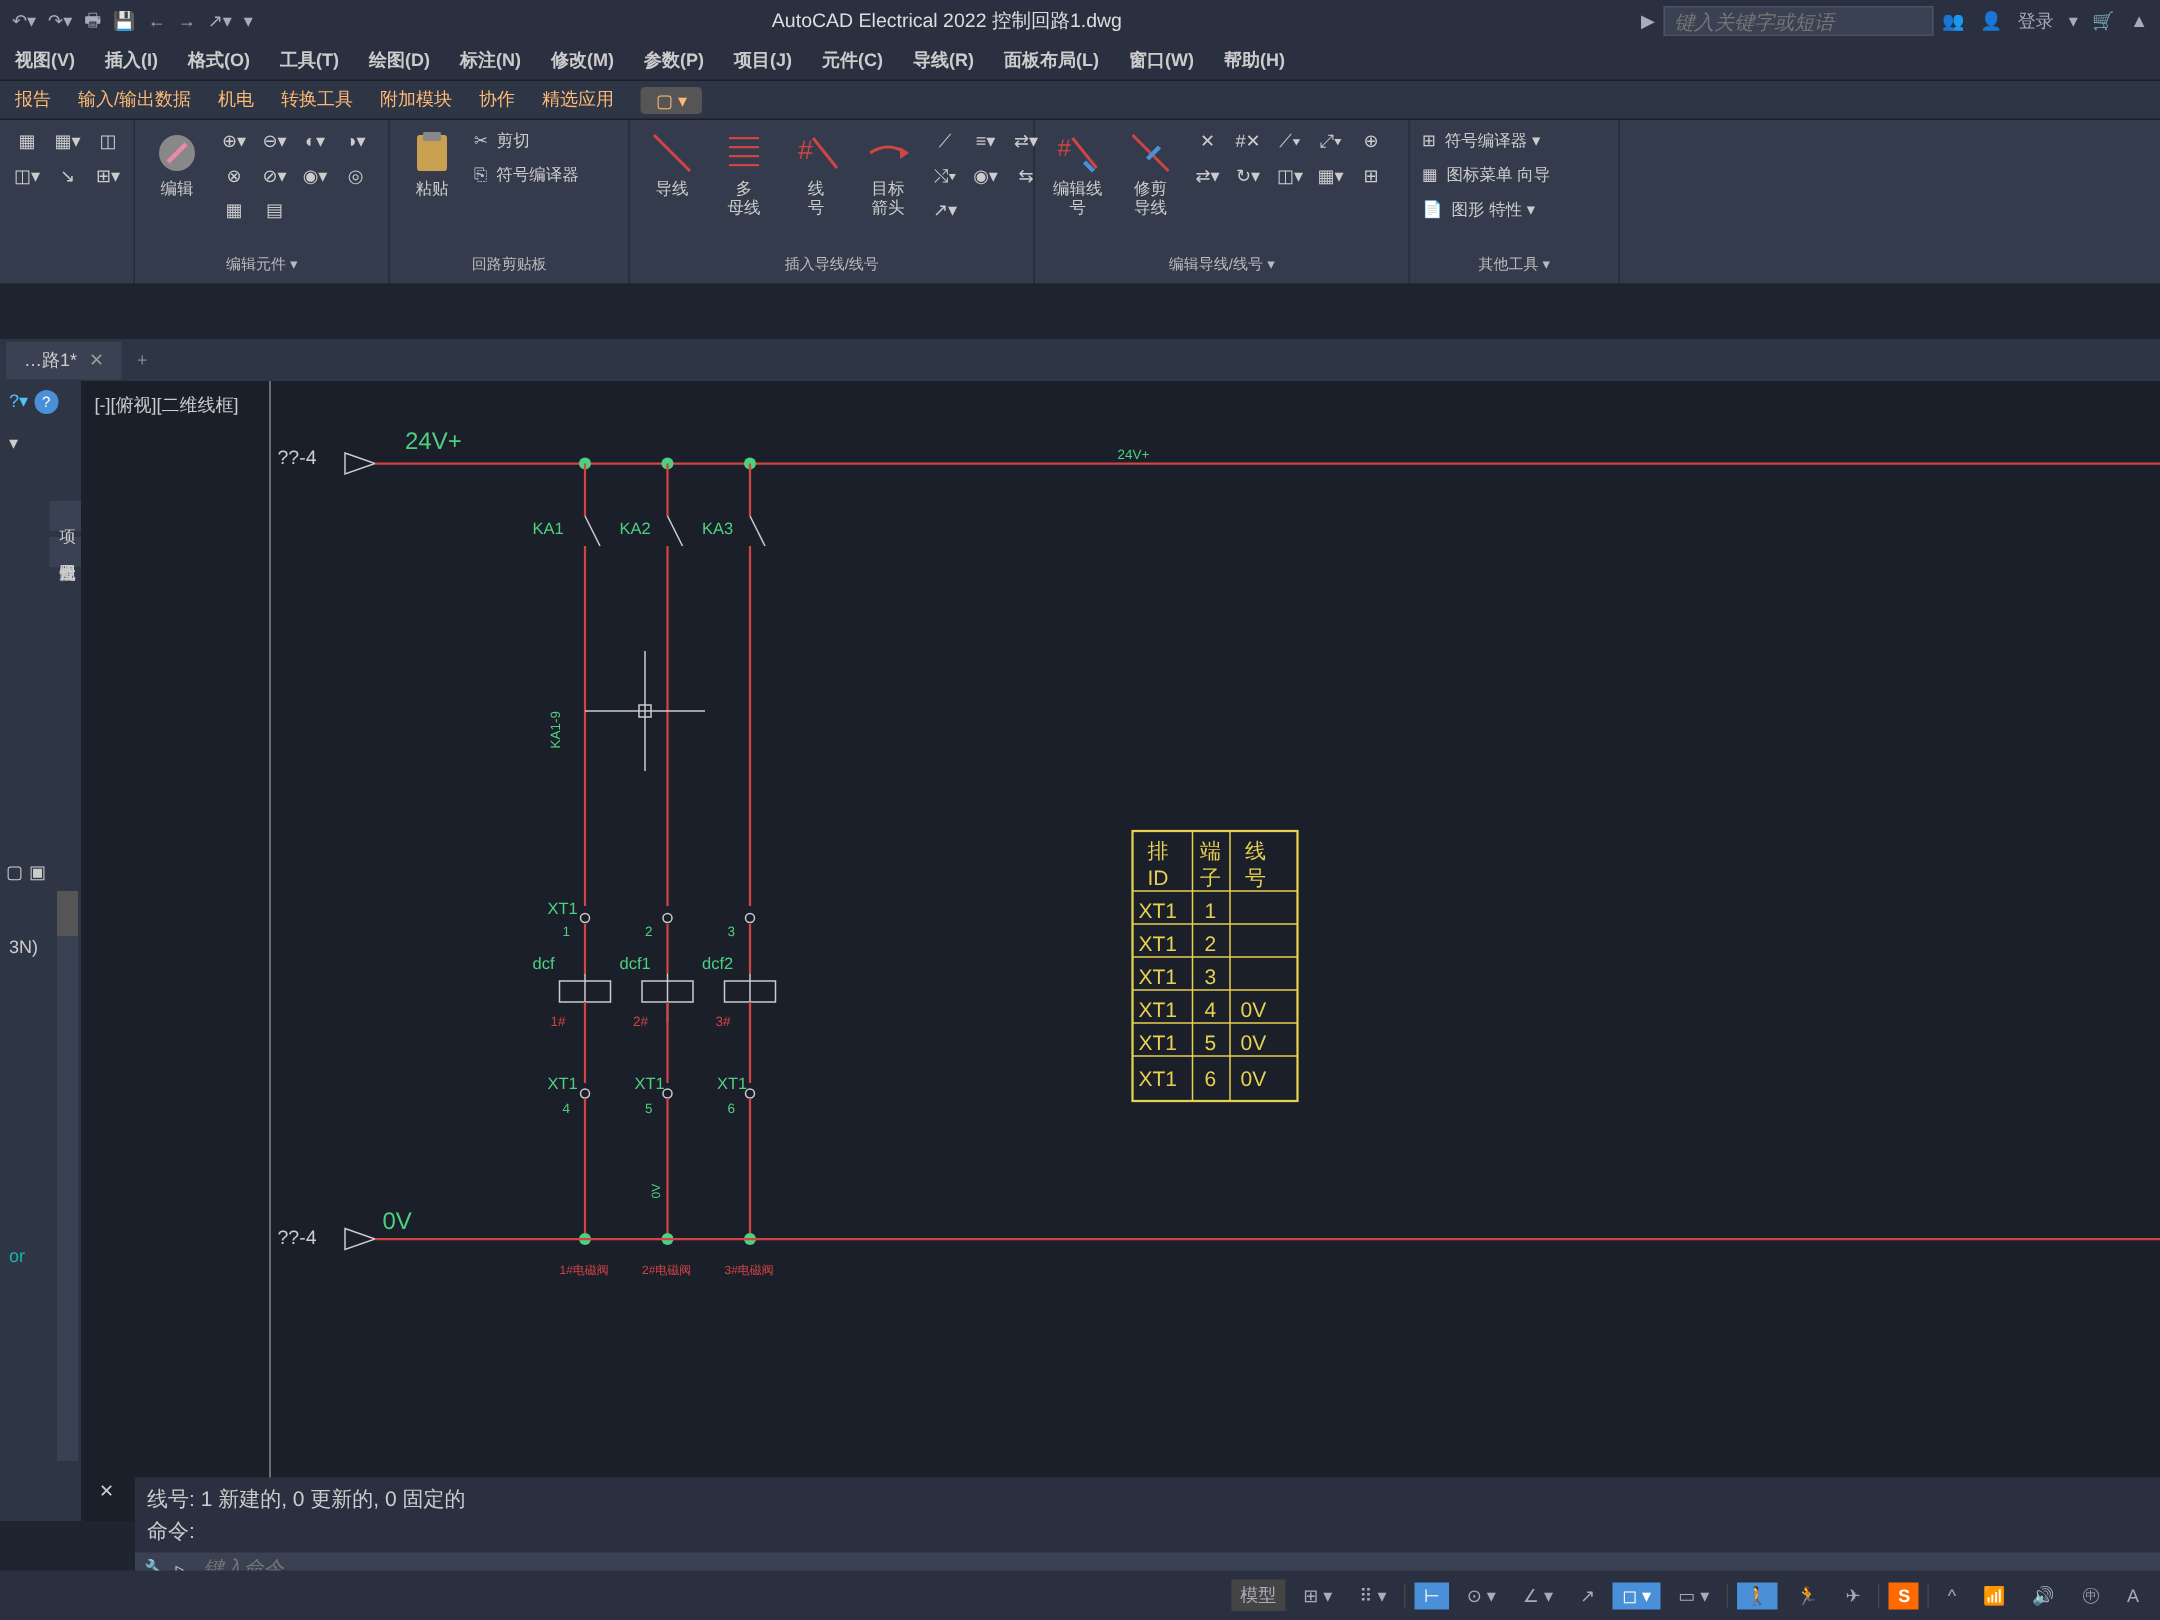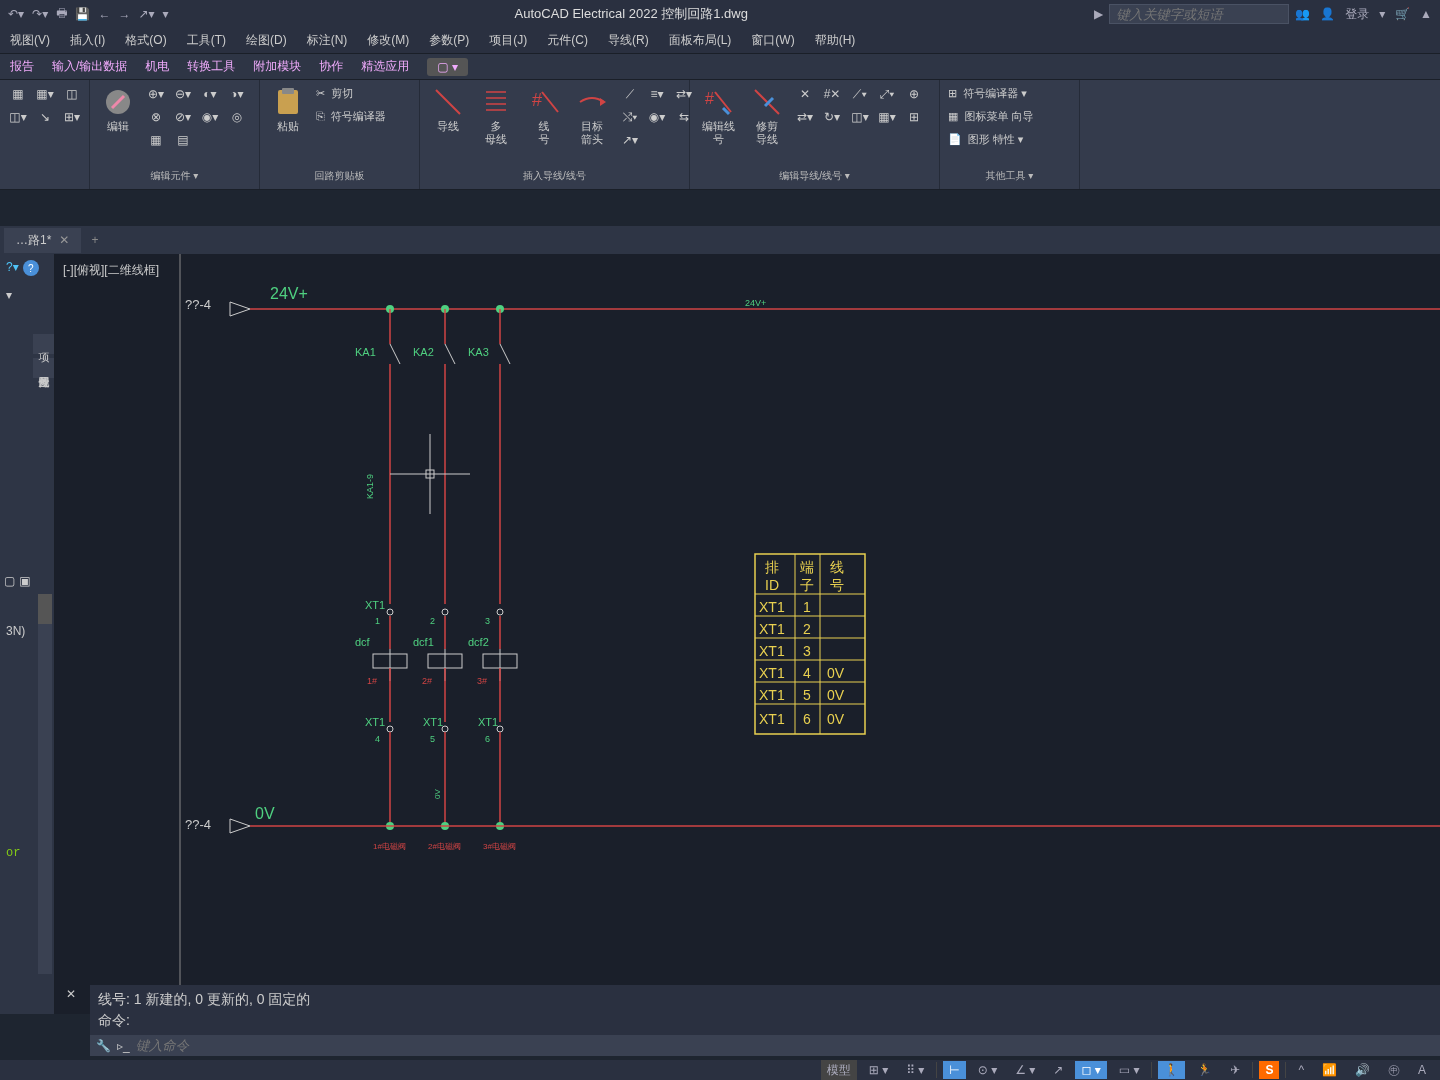--- a/index.html
+++ b/index.html
@@ -5,25 +5,25 @@
 * { margin: 0; padding: 0; box-sizing: border-box; font-family: "Microsoft YaHei", Arial, sans-serif; }
 body { background: #1e2530; color: #ccc; width: 1440px; height: 1080px; overflow: hidden; font-size: 12px; }
 
 .titlebar { height: 28px; background: #2a3040; display: flex; align-items: center; padding: 0 8px; gap: 6px; }
 .titlebar .qat { display: flex; gap: 8px; align-items: center; }
 .titlebar .qat span { color: #aab; cursor: pointer; }
 .titlebar .title { flex: 1; text-align: center; color: #ddd; font-size: 13px; }
 .titlebar .search { width: 180px; height: 20px; background: #3a4152; border: 1px solid #4a5264; color: #888; font-style: italic; padding: 0 6px; }
 .titlebar .right { display: flex; gap: 10px; align-items: center; color: #aab; }
 
-.menubar { height: 26px; background: #2a3040; display: flex; align-items: center; padding: 0 10px; gap: 20px; border-bottom: 1px solid #1a1f28; }
+.menubar { height: 26px; background: #2a3040; display: flex; align-items: center; padding: 0 10px; gap: 20px; border-bottom: 1px solid #1a1f28; font-weight: bold; }
 .menubar span { color: #ccc; cursor: pointer; font-size: 12px; }
 
 .tabbar { height: 26px; background: #2e3545; display: flex; align-items: center; padding: 0 10px; gap: 18px; border-bottom: 1px solid #1a1f28; }
-.tabbar span { color: #f0abfc; cursor: pointer; font-size: 12px; }
+.tabbar span { color: #fdba74; cursor: pointer; font-size: 12px; }
 
 .ribbon { height: 110px; background: #343b4c; display: flex; border-bottom: 1px solid #1a1f28; }
 .panel { border-right: 1px solid #252b38; padding: 4px 6px; display: flex; flex-direction: column; }
 .panel-body { flex: 1; display: flex; gap: 4px; align-items: flex-start; }
 .panel-label { text-align: center; color: #bbb; font-size: 10px; padding: 2px 0; }
 .big-btn { display: flex; flex-direction: column; align-items: center; gap: 2px; padding: 2px 6px; cursor: pointer; }
 .big-btn .icon { width: 32px; height: 32px; display: flex; align-items: center; justify-content: center; }
 .big-btn span { font-size: 11px; color: #ccc; text-align: center; line-height: 1.2; }
 .small-grid { display: grid; grid-template-columns: repeat(3, 24px); gap: 3px; }
 .small-btn { width: 24px; height: 20px; display: flex; align-items: center; justify-content: center; cursor: pointer; }
@@ -42,21 +42,21 @@
 
 .canvas-wrap { flex: 1; position: relative; background: #1a1f2a; }
 .canvas { width: 100%; height: 100%; }
 .viewport-label { position: absolute; top: 8px; left: 8px; color: #ccc; font-size: 12px; }
 
 .cmdline-wrap { position: absolute; bottom: 24px; left: 90px; right: 0; background: #2a3040; }
 .cmd-history { padding: 4px 8px; color: #ccc; font-size: 14px; line-height: 1.5; }
 .cmd-input-row { display: flex; align-items: center; background: #3a4152; padding: 3px 6px; gap: 6px; }
 .cmd-input { flex: 1; background: transparent; border: none; color: #888; font-style: italic; outline: none; }
 
-.statusbar { position: absolute; bottom: 0; left: 0; right: 0; height: 20px; background: #2a3040; display: flex; align-items: center; justify-content: flex-end; padding: 0 8px; gap: 6px; }
+.statusbar { position: absolute; bottom: 0; left: 0; right: 0; height: 33px; background: #2a3040; display: flex; align-items: center; justify-content: flex-end; padding: 0 8px; gap: 6px; }
 .statusbar .btn { padding: 2px 6px; color: #aab; cursor: pointer; font-size: 12px; }
 .statusbar .btn.active { background: #4a90d9; color: #fff; }
 .statusbar .sep { width: 1px; height: 16px; background: #444; }
 
 .red-swoosh { stroke: #d04444; fill: none; stroke-width: 2; }
 </style>
 </head>
 <body>
 
 <div class="titlebar">
@@ -329,21 +329,21 @@
     <div style="padding:6px;color:#ccc;">▾</div>
     <div class="side-tabs">
       <div class="side-tab">项</div>
       <div class="side-tab" style="top:200px;">位置号规图</div>
     </div>
     <div style="position:absolute;top:320px;left:4px;display:flex;gap:4px;">
       <span>▢</span>
       <span>▣</span>
     </div>
     <div style="position:absolute;top:370px;left:6px;color:#ccc;">3N)</div>
-    <div style="position:absolute;top:592px;left:6px;color:#84cc16;font-family:Liberation Mono, monospace;">or</div>
+    <div style="position:absolute;top:576px;left:6px;color:#14b8a6;">or</div>
     <div style="position:absolute;top:340px;right:2px;bottom:40px;width:14px;background:#3a4152;">
       <div style="position:absolute;top:0;width:100%;height:30px;background:#555;"></div>
     </div>
   </div>
 
   <div class="canvas-wrap">
     <div class="viewport-label">[-][俯视][二维线框]</div>
     <svg class="canvas" viewBox="0 0 1385 760">
 
       <line x1="125" y1="0" x2="125" y2="760" stroke="#888" stroke-width="1"></line>

